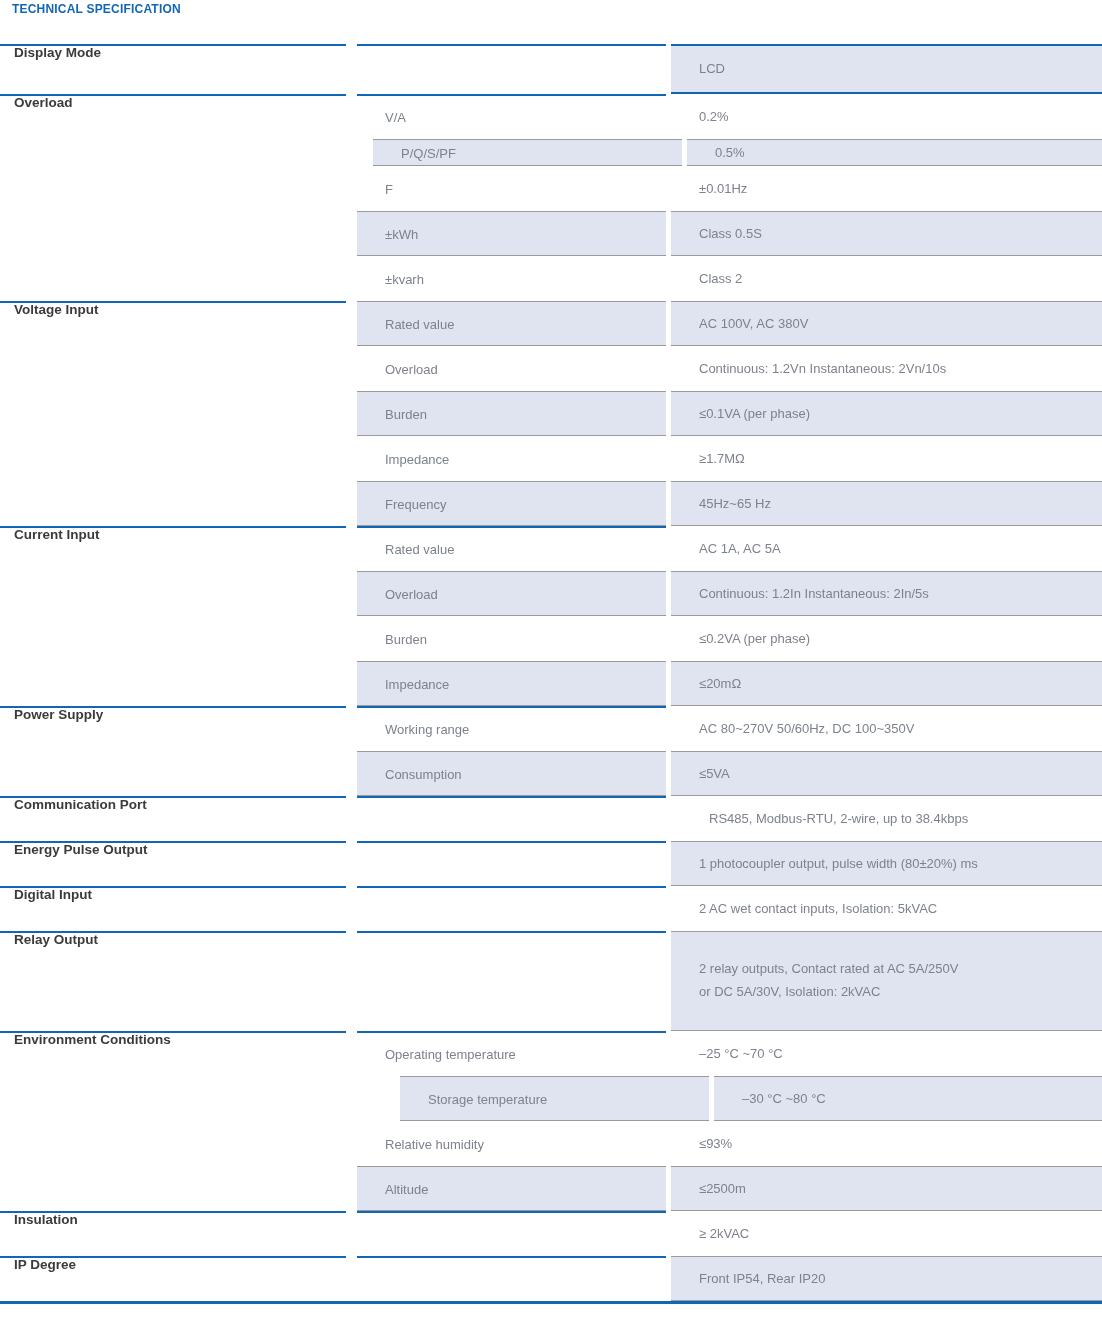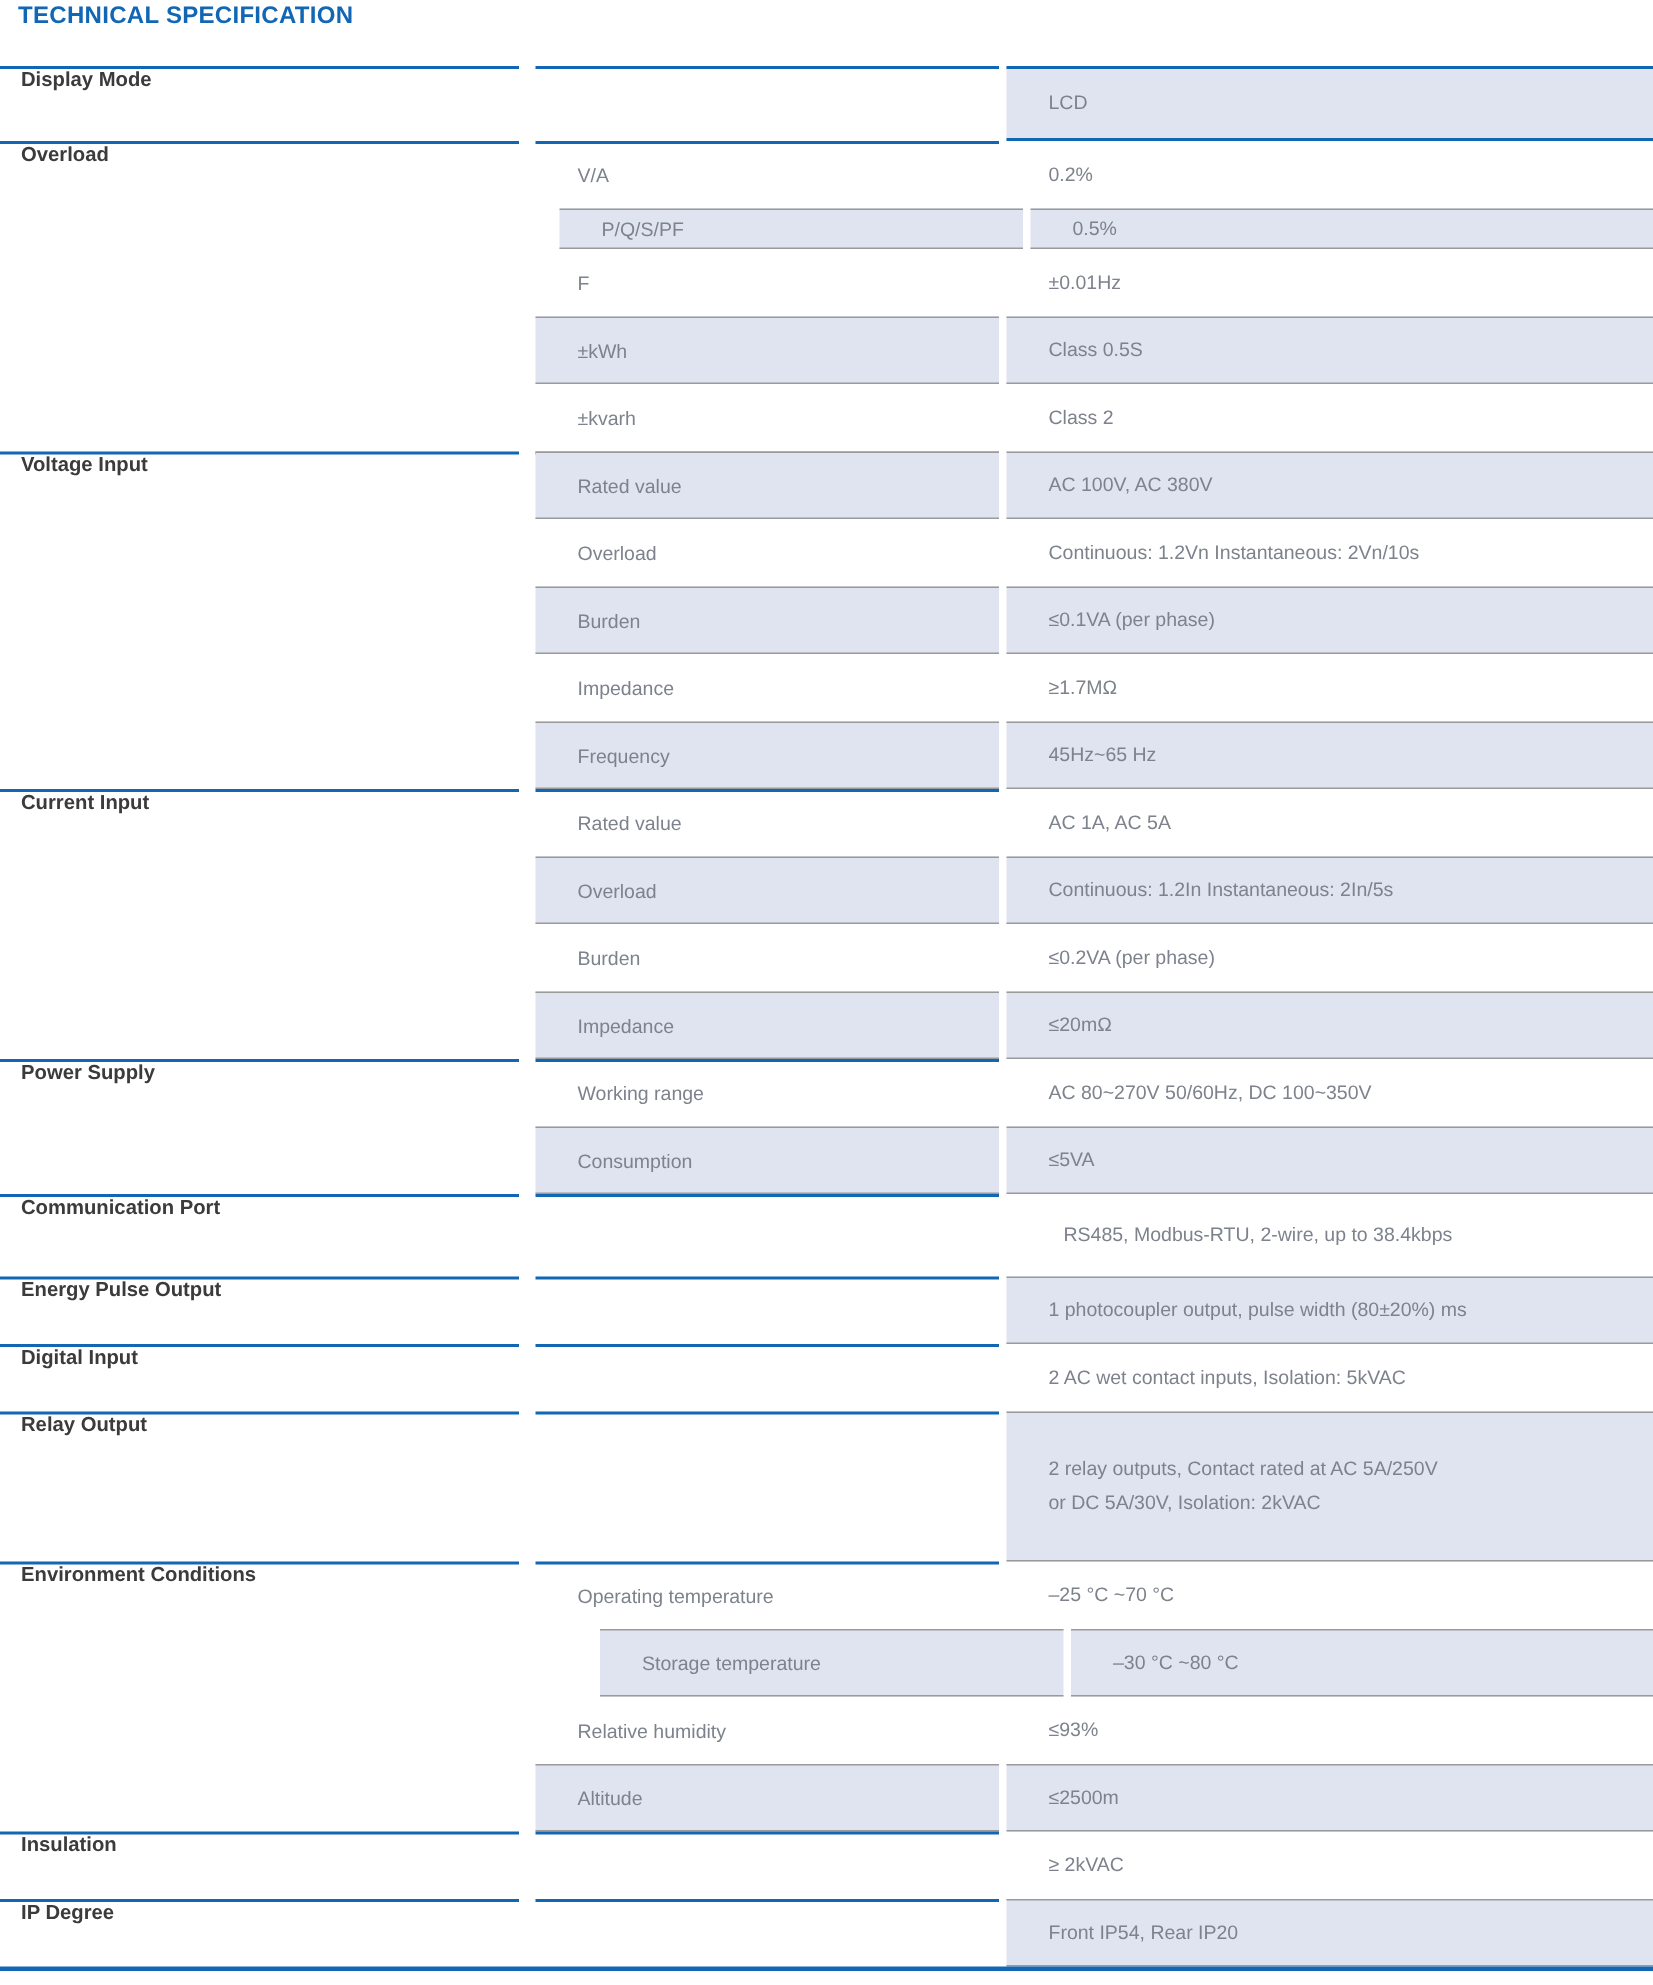--- a/index.html
+++ b/index.html
@@ -12,21 +12,21 @@
     overflow: hidden;
   }
 
   .page { position: relative; width: 1102px; height: 1323px; }
 
   
   .spec-title {
     position: absolute;
     left: 12px;
     top: 2px;
-    font-size: 16px;
+    font-size: 12px;
     font-weight: bold;
     color: #1267b5;
     letter-spacing: 0.2px;
   }
 
   
   .spec-table {
     position: absolute;
     left: 0;
     top: 44px;
@@ -355,21 +355,21 @@
             <div class="valtext">≤5VA</div>
           </div>
         </div>
       </div>
       <div class="spec-group">
         <div class="grp-rule">
           <i class="seg-a"></i>
           <i class="seg-b"></i>
         </div>
         <div class="grp-label">Communication Port</div>
-        <div class="sub-row single" style="height: 55px;">
+        <div class="sub-row single" style="height: 45px;">
           <div class="cell-mid">
             <div class="midbox"></div>
           </div>
           <div class="cell-val">
             <div class="valbox"></div>
             <div class="valtext wide-indent">RS485, Modbus-RTU, 2-wire, up to 38.4kbps</div>
           </div>
         </div>
       </div>
       <div class="spec-group">

